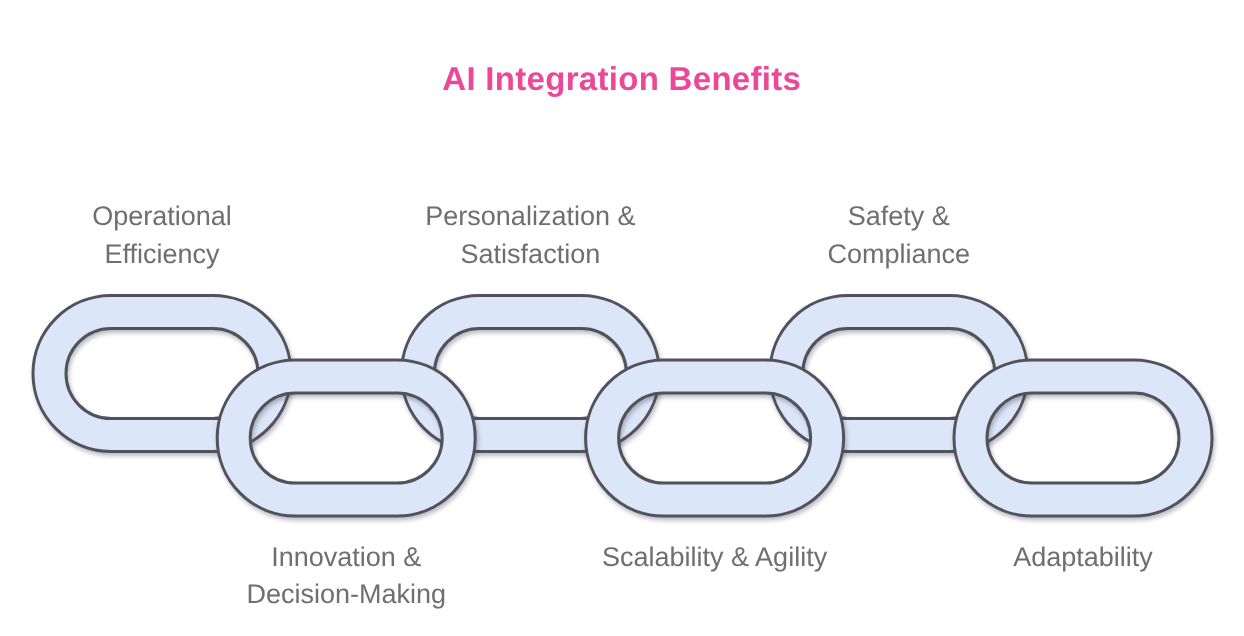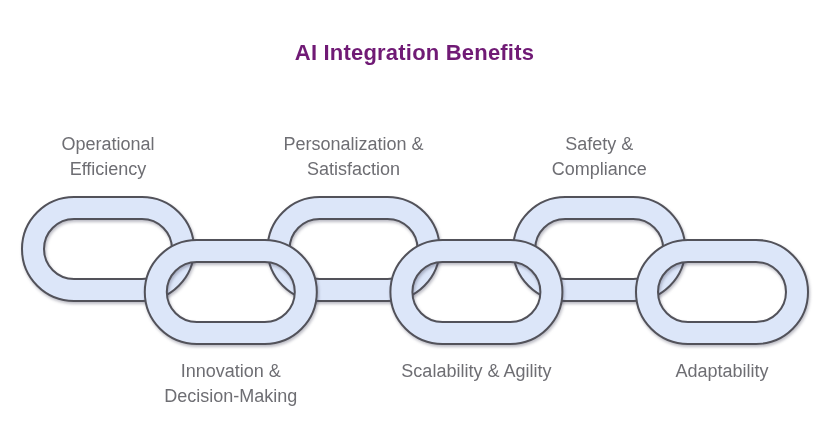--- a/index.html
+++ b/index.html
@@ -35,21 +35,21 @@
   }
   .chain-svg text {
     font-family: "Liberation Sans", sans-serif;
     font-size: 18px;
   }
 </style>
 </head>
 <body>
 
 <div class="canvas" style="background: rgb(255, 255, 255);">
-  <div class="title" style="color: #701a75;">AI Integration Benefits</div>
+  <div class="title" style="color: #ec4899;">AI Integration Benefits</div>
   <svg id="chain-svg" class="chain-svg" width="829" height="424" viewBox="0 0 829 424">
       <path d="M 74 197 L 142 197 A 52 52 0 0 1 142 301 L 74 301 A 52 52 0 0 1 74 197 Z M 74 219 L 142 219 A 30 30 0 0 1 142 279 L 74 279 A 30 30 0 0 1 74 219 Z" fill="#dce6f9" fill-rule="evenodd" stroke="#52525a" stroke-width="2" stroke-linejoin="round" class="link"></path>
       <path d="M 319.6 197 L 387.6 197 A 52 52 0 0 1 387.6 301 L 319.6 301 A 52 52 0 0 1 319.6 197 Z M 319.6 219 L 387.6 219 A 30 30 0 0 1 387.6 279 L 319.6 279 A 30 30 0 0 1 319.6 219 Z" fill="#dce6f9" fill-rule="evenodd" stroke="#52525a" stroke-width="2" stroke-linejoin="round" class="link"></path>
       <path d="M 565.2 197 L 633.2 197 A 52 52 0 0 1 633.2 301 L 565.2 301 A 52 52 0 0 1 565.2 197 Z M 565.2 219 L 633.2 219 A 30 30 0 0 1 633.2 279 L 565.2 279 A 30 30 0 0 1 565.2 219 Z" fill="#dce6f9" fill-rule="evenodd" stroke="#52525a" stroke-width="2" stroke-linejoin="round" class="link"></path>
       <path d="M 196.8 240 L 264.8 240 A 52 52 0 0 1 264.8 344 L 196.8 344 A 52 52 0 0 1 196.8 240 Z M 196.8 262 L 264.8 262 A 30 30 0 0 1 264.8 322 L 196.8 322 A 30 30 0 0 1 196.8 262 Z" fill="#dce6f9" fill-rule="evenodd" stroke="#52525a" stroke-width="2" stroke-linejoin="round" class="link"></path>
       <path d="M 442.4 240 L 510.4 240 A 52 52 0 0 1 510.4 344 L 442.4 344 A 52 52 0 0 1 442.4 240 Z M 442.4 262 L 510.4 262 A 30 30 0 0 1 510.4 322 L 442.4 322 A 30 30 0 0 1 442.4 262 Z" fill="#dce6f9" fill-rule="evenodd" stroke="#52525a" stroke-width="2" stroke-linejoin="round" class="link"></path>
       <path d="M 688 240 L 756 240 A 52 52 0 0 1 756 344 L 688 344 A 52 52 0 0 1 688 240 Z M 688 262 L 756 262 A 30 30 0 0 1 756 322 L 688 322 A 30 30 0 0 1 688 262 Z" fill="#dce6f9" fill-rule="evenodd" stroke="#52525a" stroke-width="2" stroke-linejoin="round" class="link"></path>
       <text text-anchor="middle" fill="#6e6e73"><tspan x="108" y="150">Operational</tspan><tspan x="108" y="175">Efficiency</tspan></text>
       <text text-anchor="middle" fill="#6e6e73"><tspan x="230.8" y="377">Innovation &amp;</tspan><tspan x="230.8" y="402">Decision-Making</tspan></text>
       <text text-anchor="middle" fill="#6e6e73"><tspan x="353.6" y="150">Personalization &amp;</tspan><tspan x="353.6" y="175">Satisfaction</tspan></text>

